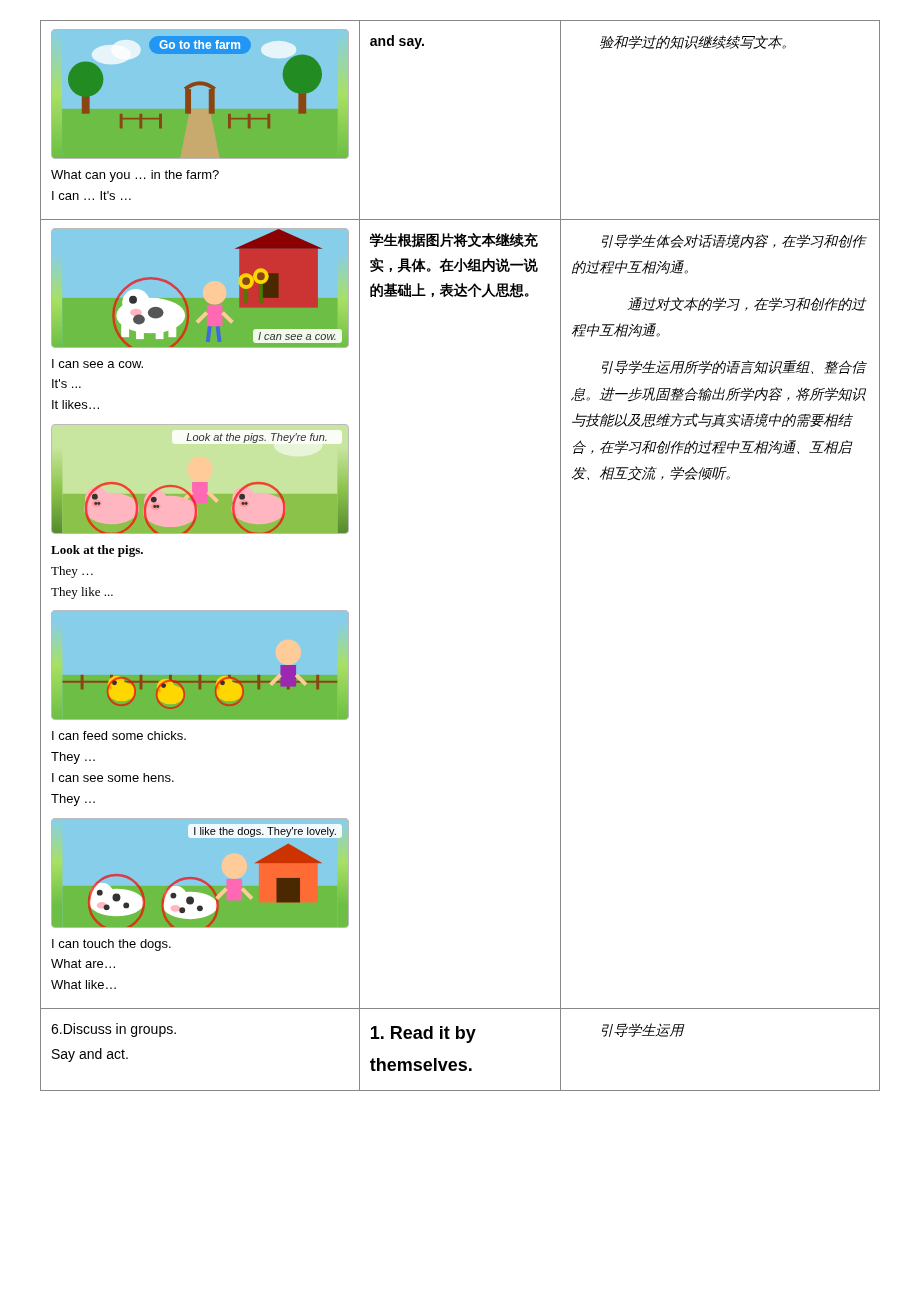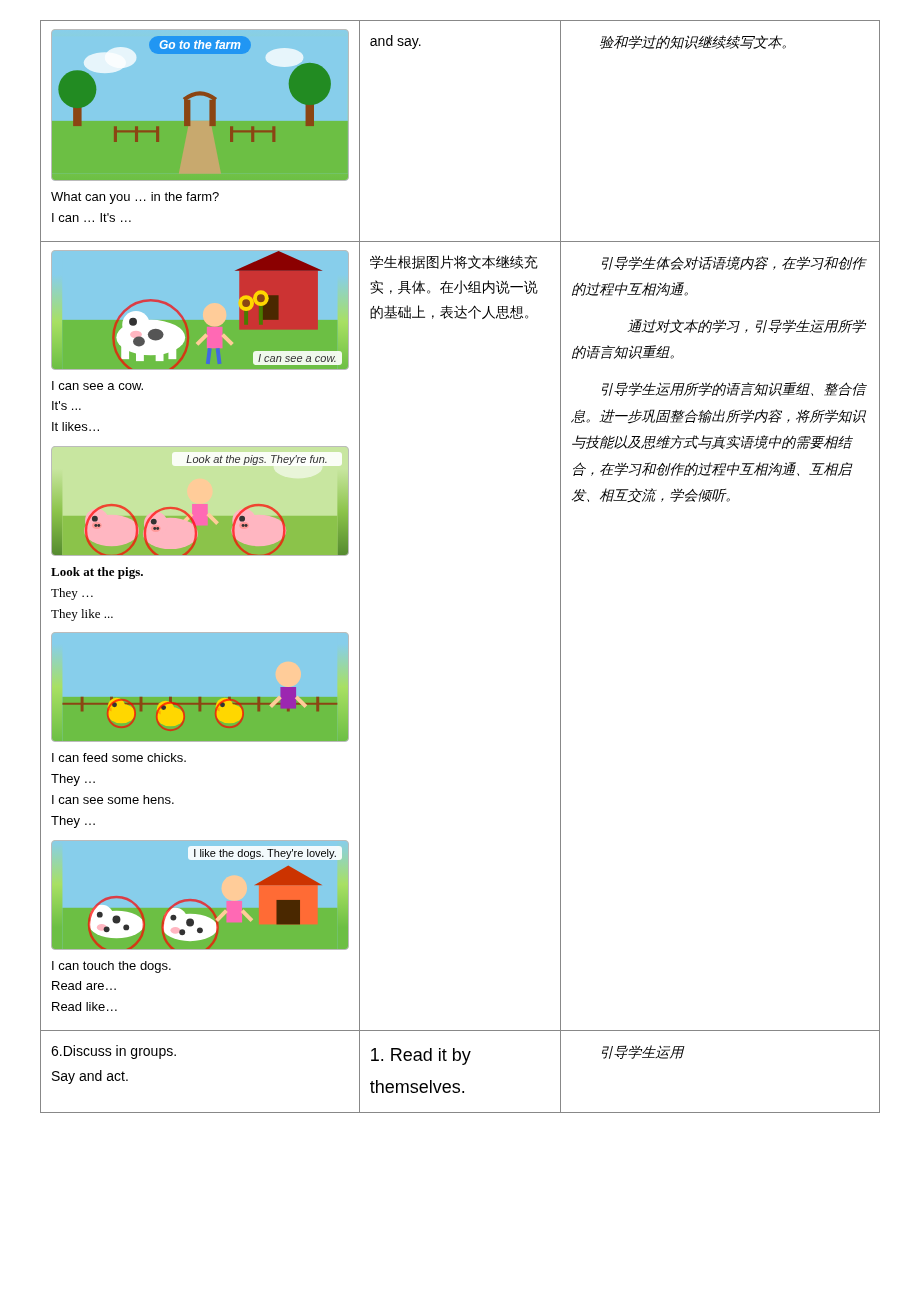--- a/index.html
+++ b/index.html
@@ -23,39 +23,39 @@
     td {
       border: 1.5px solid #888;
       vertical-align: top;
       padding: 8px 10px;
     }
     .col-activity {
       width: 38%;
     }
     .col-student {
       width: 24%;
+      font-weight: bold;
     }
     .col-teacher {
       width: 38%;
     }
 
     
     .img-box {
       width: 100%;
       border: 1px solid #bbb;
       border-radius: 4px;
       overflow: hidden;
       margin-bottom: 6px;
       position: relative;
       background: linear-gradient(135deg, #a8e063 0%, #56ab2f 40%, #87ceeb 100%);
     }
     .img-box.farm-top {
-      height: 152px;
+      height: 130px;
       background: linear-gradient(180deg, #87ceeb 0%, #a8e063 50%, #6cbf44 100%);
-      font-style: italic;
     }
     .img-box.farm-cow {
       height: 120px;
       background: linear-gradient(180deg, #87ceeb 20%, #a8e063 60%, #6cbf44 100%);
     }
     .img-box.farm-pigs {
       height: 110px;
       background: linear-gradient(180deg, #c8e6a0 20%, #8bc34a 60%, #558b2f 100%);
     }
     .img-box.farm-chicks {
@@ -364,34 +364,34 @@
 
             <circle cx="175" cy="48" r="13" fill="#ffcc99"></circle>
             <rect x="167" y="61" width="16" height="22" fill="#ff69b4"></rect>
             <line x1="167" y1="71" x2="157" y2="81" stroke="#ffcc99" stroke-width="4"></line>
             <line x1="183" y1="71" x2="193" y2="81" stroke="#ffcc99" stroke-width="4"></line>
           </svg>
           <div style="position:absolute;top:5px;right:6px;background:rgba(255,255,255,0.9);font-size:11px;padding:1px 5px;border-radius:3px;">I like the dogs. They're lovely.</div>
         </div>
         <div class="caption" style="margin-top:4px;">
           <span>I can touch the dogs.</span><br>
-          <span>Read are…</span><br>
-          <span>Read like…</span>
+          <span>What are…</span><br>
+          <span>What like…</span>
         </div>
 
       </td>
       <td class="col-student">
         <div class="student-text">学生根据图片将文本继续充实，具体。在小组内说一说的基础上，表达个人思想。</div>
       </td>
       <td class="col-teacher">
         <div class="chinese-text" style="text-indent:2em;margin-bottom:10px;">
           <span>引导学生体会对话语境内容，在学习和创作的过程中互相沟通。</span>
         </div>
         <div class="chinese-text" style="text-indent:4em;margin-bottom:10px;">
-          <span>通过对文本的学习，引导学生运用所学的语言知识重组。</span>
+          <span>通过对文本的学习，在学习和创作的过程中互相沟通。</span>
         </div>
         <div class="chinese-text" style="text-indent:2em;">
           <span>引导学生运用所学的语言知识重组、整合信息。进一步巩固整合输出所学内容，将所学知识与技能以及思维方式与真实语境中的需要相结合，在学习和创作的过程中互相沟通、互相启发、相互交流，学会倾听。</span>
         </div>
       </td>
     </tr>
 
     <tr>
       <td class="col-activity">
         <div class="bottom-activity">

